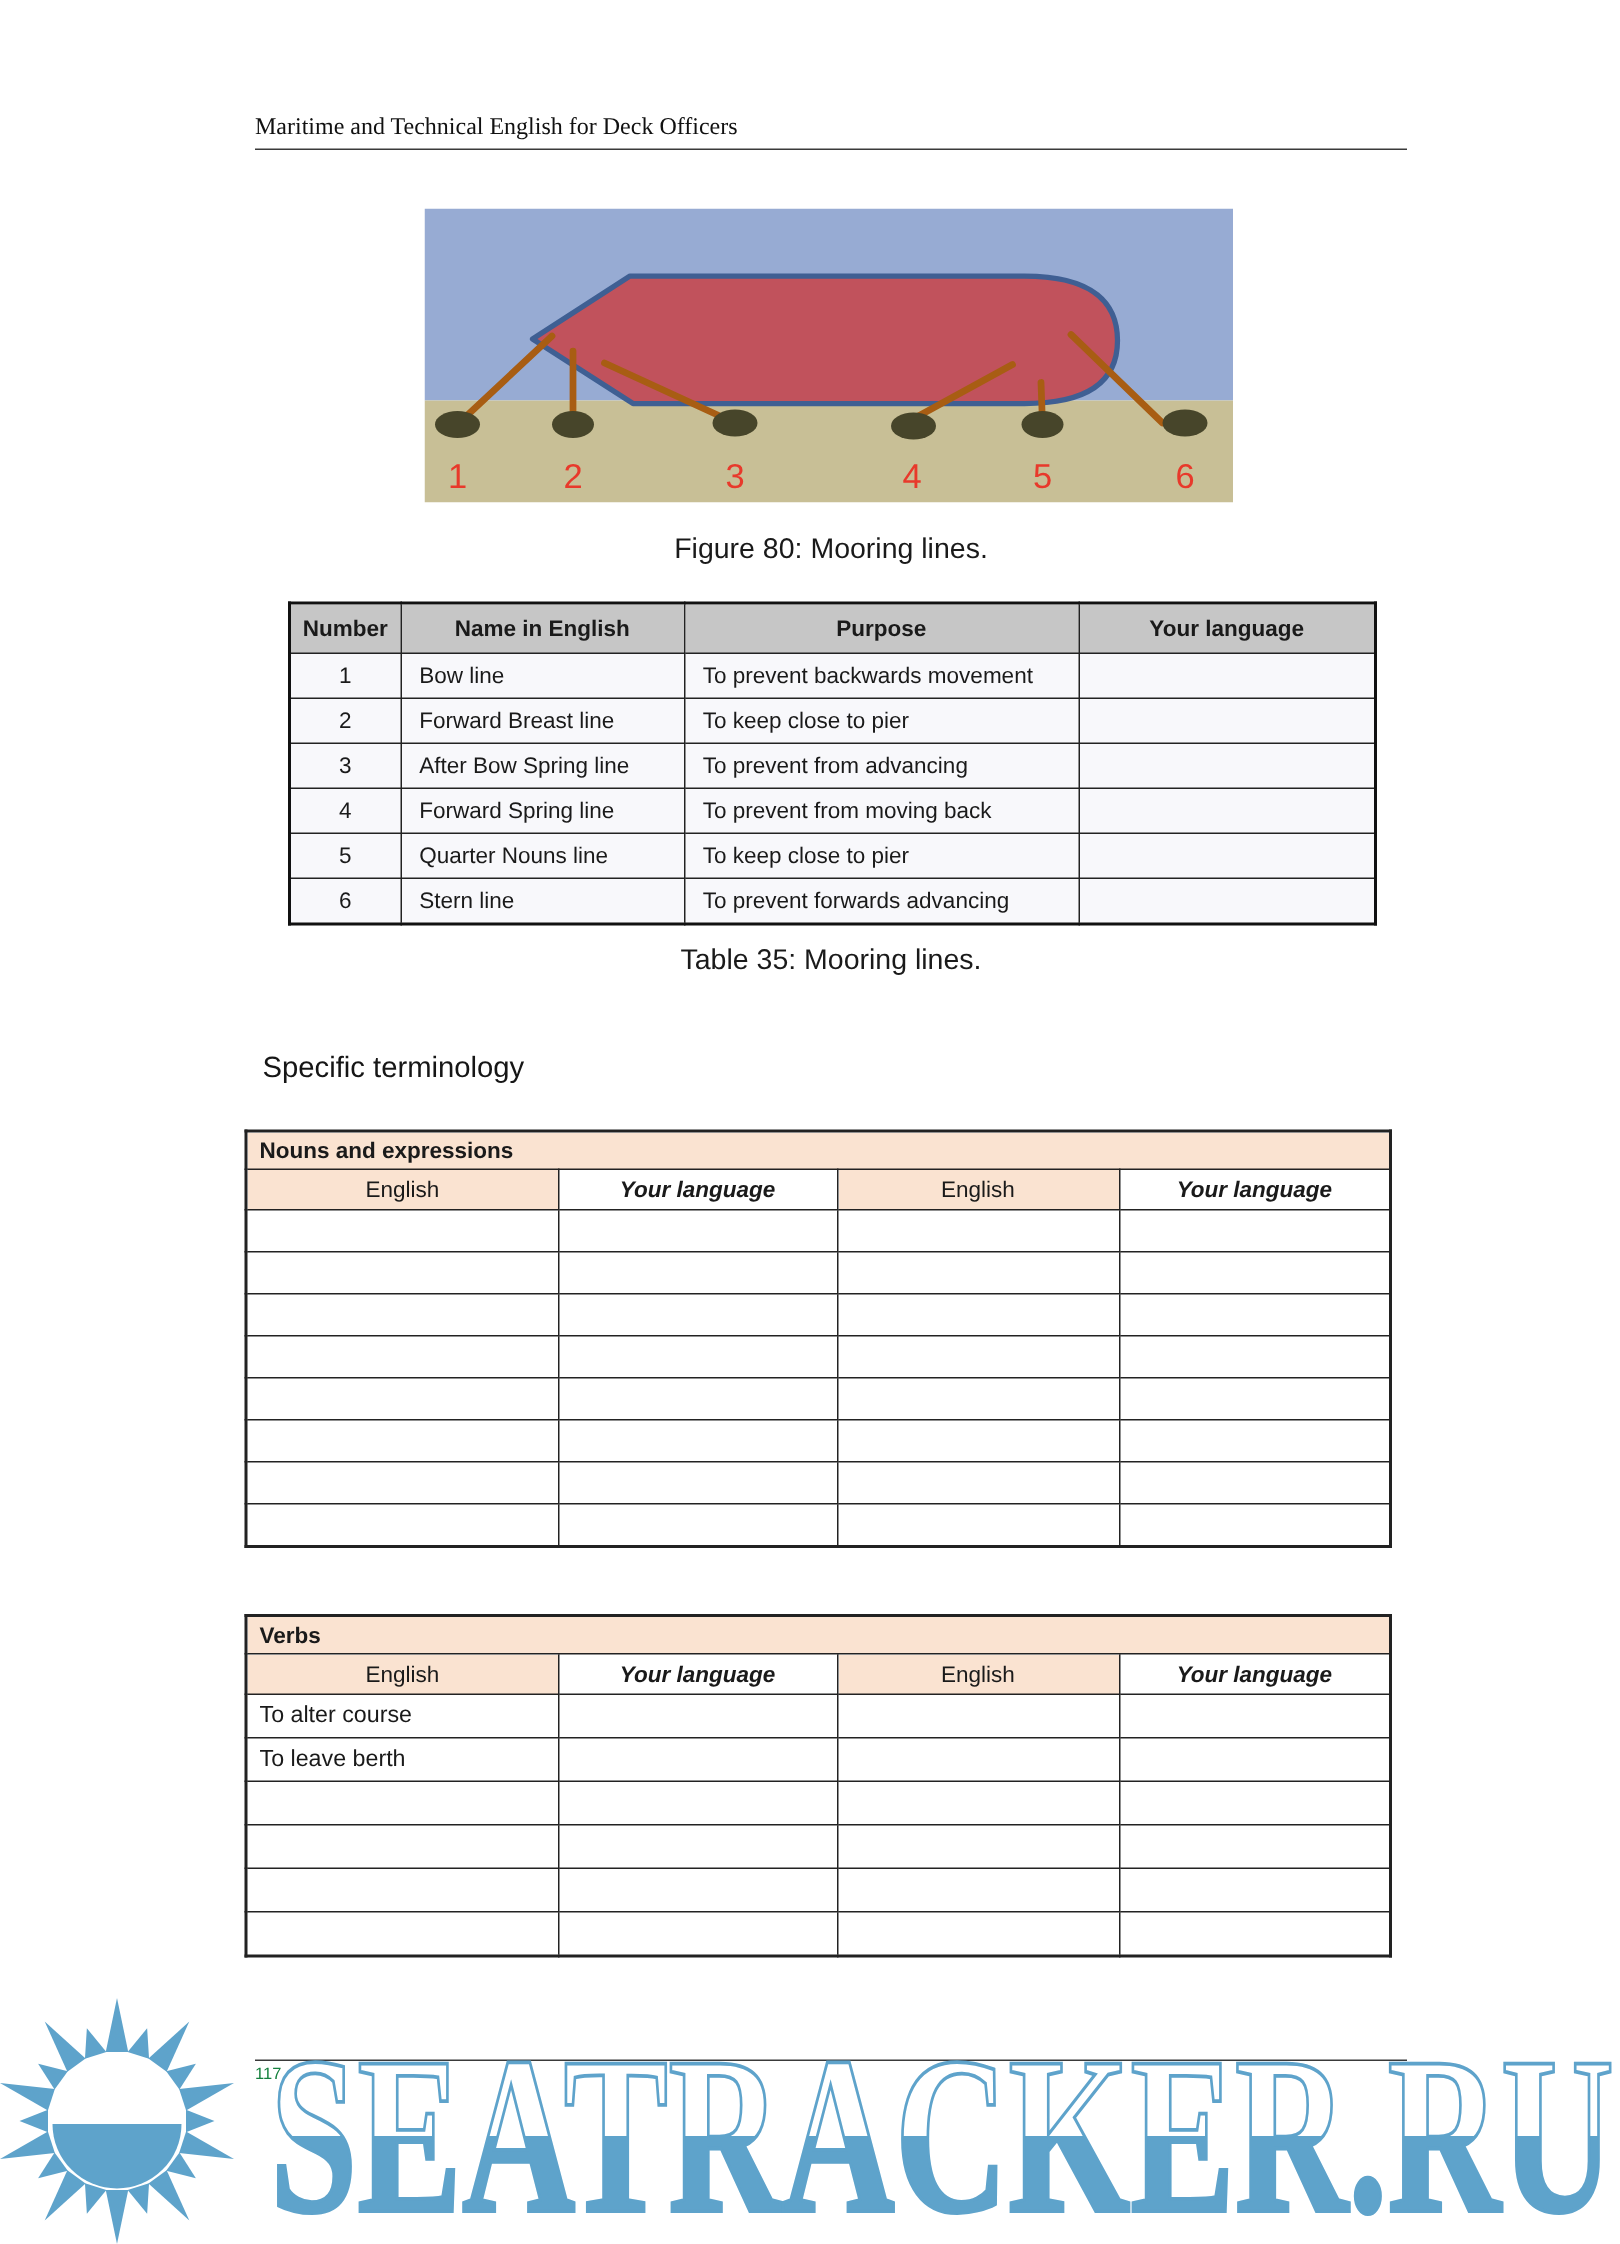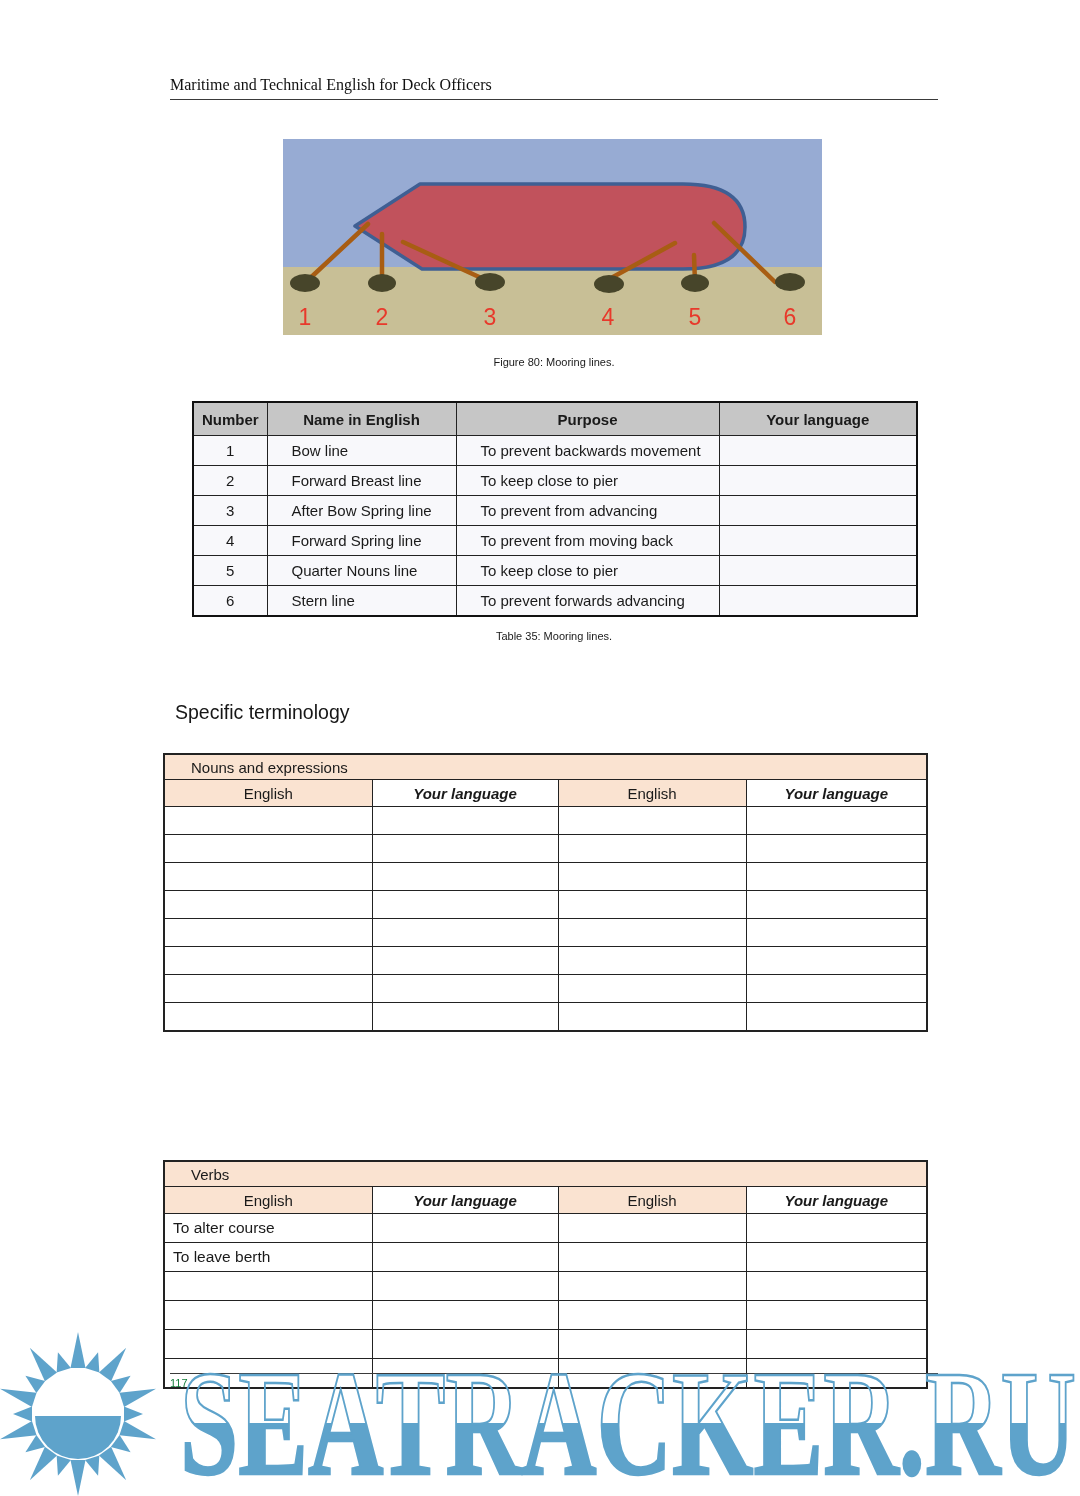--- a/index.html
+++ b/index.html
@@ -17,42 +17,42 @@
   
   .figure-box{position:absolute;left:283px;top:139px;width:539px;height:196px;}
   .water{fill:var(--water);}
   .pier{fill:var(--pier);}
   .hull{fill:var(--hull);stroke:var(--hull-outline);stroke-width:3.5;stroke-linejoin:round;}
   .rope{stroke:var(--rope);stroke-width:4.5;stroke-linecap:round;}
   .bollard{fill:var(--bollard);}
   .fig-num{fill:var(--label);font-family:"Liberation Sans",sans-serif;font-size:23px;text-anchor:middle;}
   .caption{
     position:absolute;left:170px;width:768px;text-align:center;
-    font-size:11px;color:#1a1a1a;
+    font-size:19px;color:#1a1a1a;
   }
   .caption.fig{top:356px;}
   .caption.tbl{top:630px;}
   
   table{border-collapse:collapse;table-layout:fixed;}
   th,td{border:1.5px solid #222;font-size:15px;overflow:hidden;white-space:nowrap;}
   
   .mtable{position:absolute;left:192px;top:401px;width:724px;border:2.5px solid #111;}
   .mtable th{height:30px;background:#c6c6c6;font-weight:bold;text-align:center;}
   .mtable td{height:27px;background:#f8f8fb;}
   .mtable td:nth-child(1){text-align:center;}
-  .mtable td:nth-child(2),.mtable td:nth-child(3){text-align:left;padding-left:24px;}
+  .mtable td:nth-child(2),.mtable td:nth-child(3){text-align:left;padding-left:12px;}
   
   .vocab{border:2.5px solid #222;background:#fff;}
-  .vocab .ttl{height:22px;background:var(--peach);font-weight:normal;text-align:left;padding-left:26px;font-size:15px;}
+  .vocab .ttl{height:22px;background:var(--peach);font-weight:bold;text-align:left;padding-left:8px;font-size:15px;}
   .vocab th.en{background:var(--peach);font-weight:normal;text-align:center;height:24px;}
   .vocab th.yl{background:#fff;font-weight:bold;font-style:italic;text-align:center;height:24px;}
   .vocab td{height:26px;text-align:left;padding-left:8px;font-size:15.5px;background:#fff;}
   .ntable{position:absolute;left:163px;top:753px;width:763px;}
   .ntable td{height:25px;}
-  .vtable{position:absolute;left:163px;top:1160px;width:763px;}
+  .vtable{position:absolute;left:163px;top:1076px;width:763px;}
   
   .section-heading{
     position:absolute;left:175px;top:701px;font-size:19.5px;font-weight:normal;color:#161616;
   }
   
   .footer-rule{position:absolute;left:170px;top:1373px;width:768px;border-top:1.5px solid #3a3a3a;}
   .page-number{position:absolute;left:170px;top:1377px;width:768px;text-align:left;font-size:11px;color:#15803d;}
   
   .wm-text-svg{position:absolute;left:0;top:1332px;pointer-events:none;}
   .wm-text-svg text{

